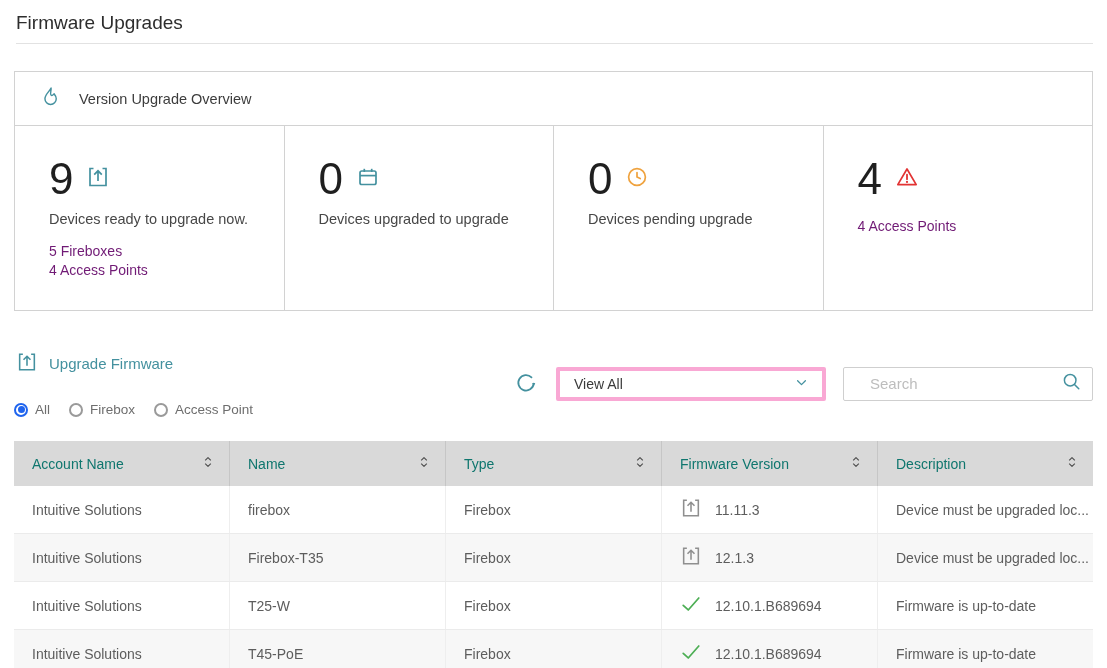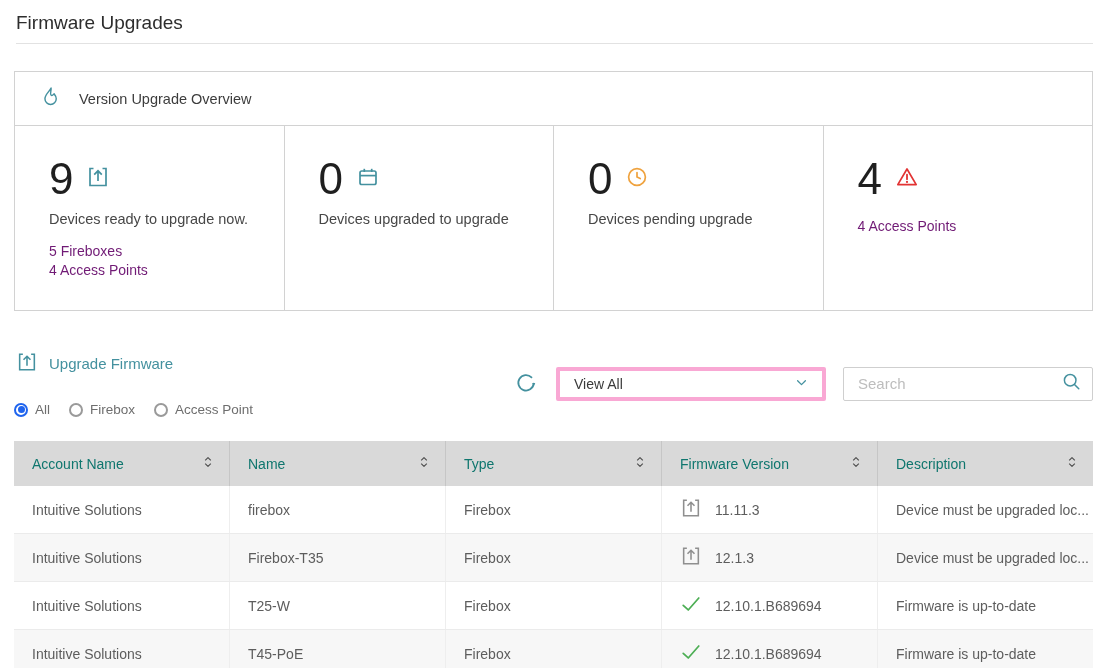--- a/index.html
+++ b/index.html
@@ -73,21 +73,21 @@
     width:270px; height:34px;
     border:4px solid #f9a8d4; border-radius:2px;
     display:flex; align-items:center; justify-content:space-between;
     padding:0 12px 0 14px;
     font-size:14px; color:#3a3a3a; cursor:pointer; background:#fff;
   }
   .search-box {
     width:250px; height:34px;
     border:1px solid #cfcfcf; border-radius:2px;
     display:flex; align-items:center;
-    padding:0 10px 0 12px; background:#fff;
+    padding:0 10px 0 24px; background:#fff;
   }
   .search-box input {
     flex:1; border:none; outline:none; font-size:15px;
     font-family:inherit; color:#4a4a4a; background:transparent; min-width:0;
   }
   .search-box input::placeholder { color:#bdbdbd; }
 
   
   .table { margin:24px 14px 0 14px; font-size:14px; }
   .thead { display:flex; background:#d9d9d9; height:45px; }

